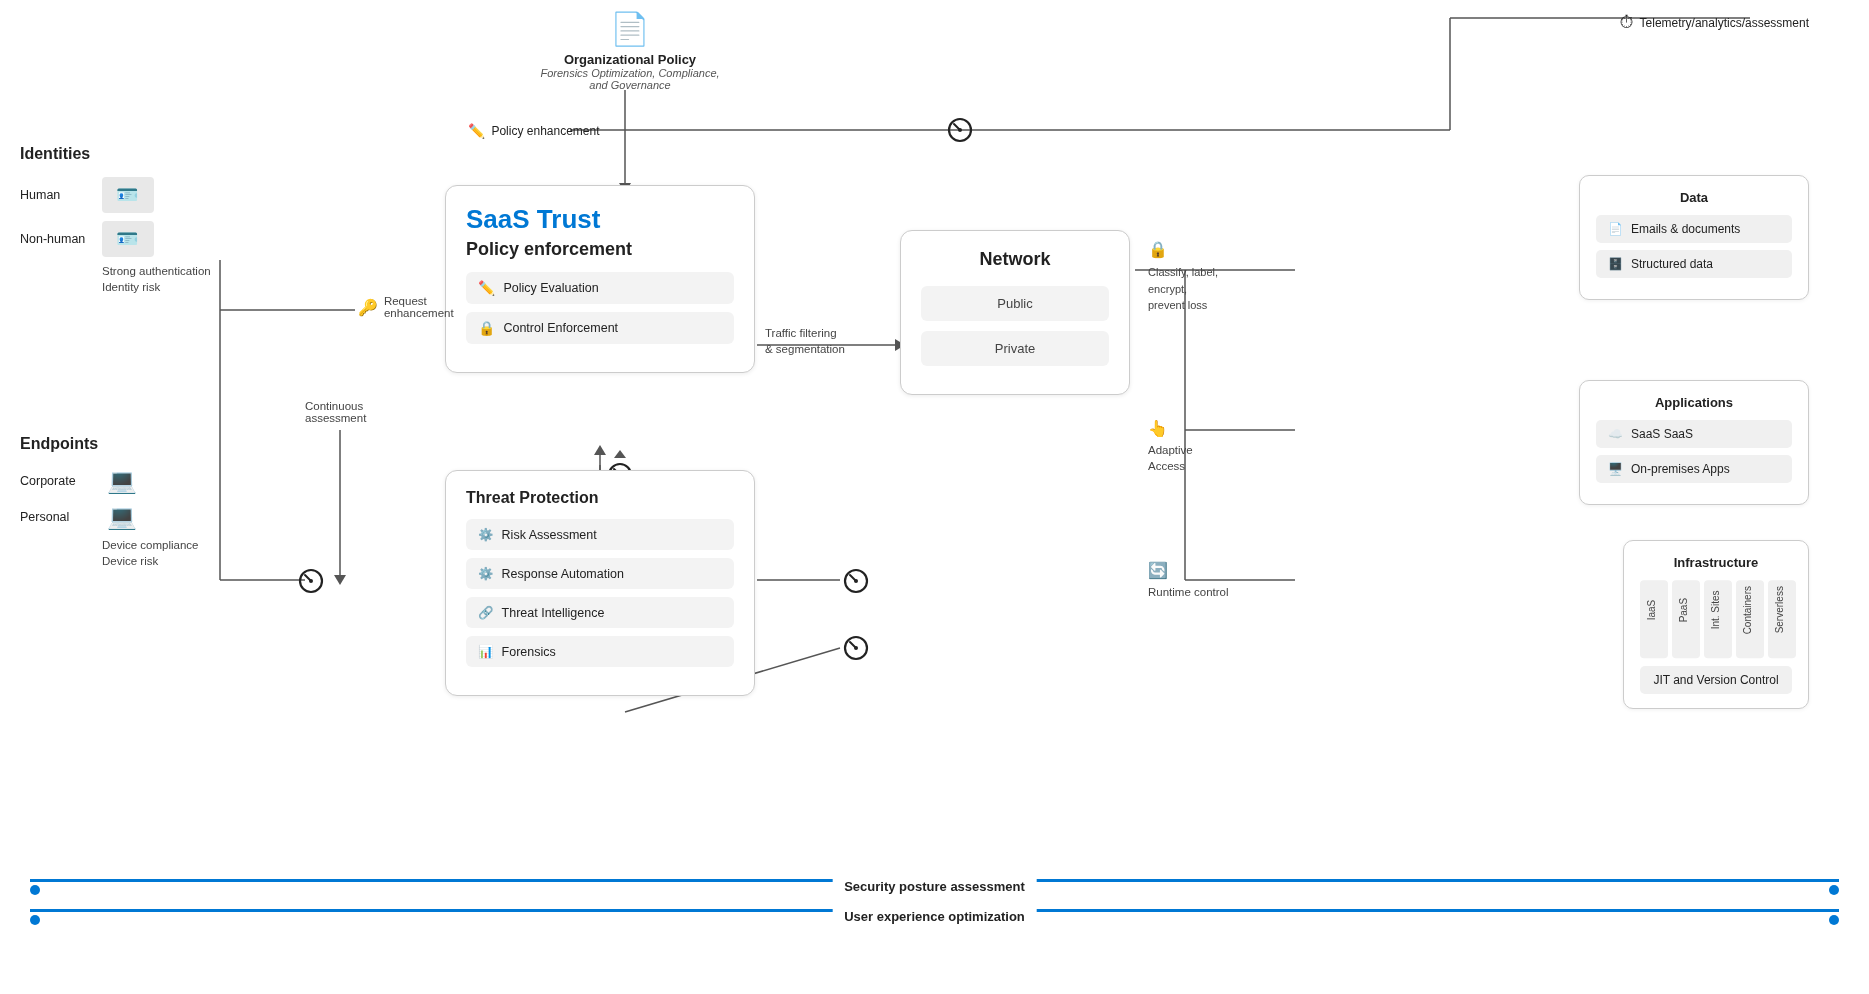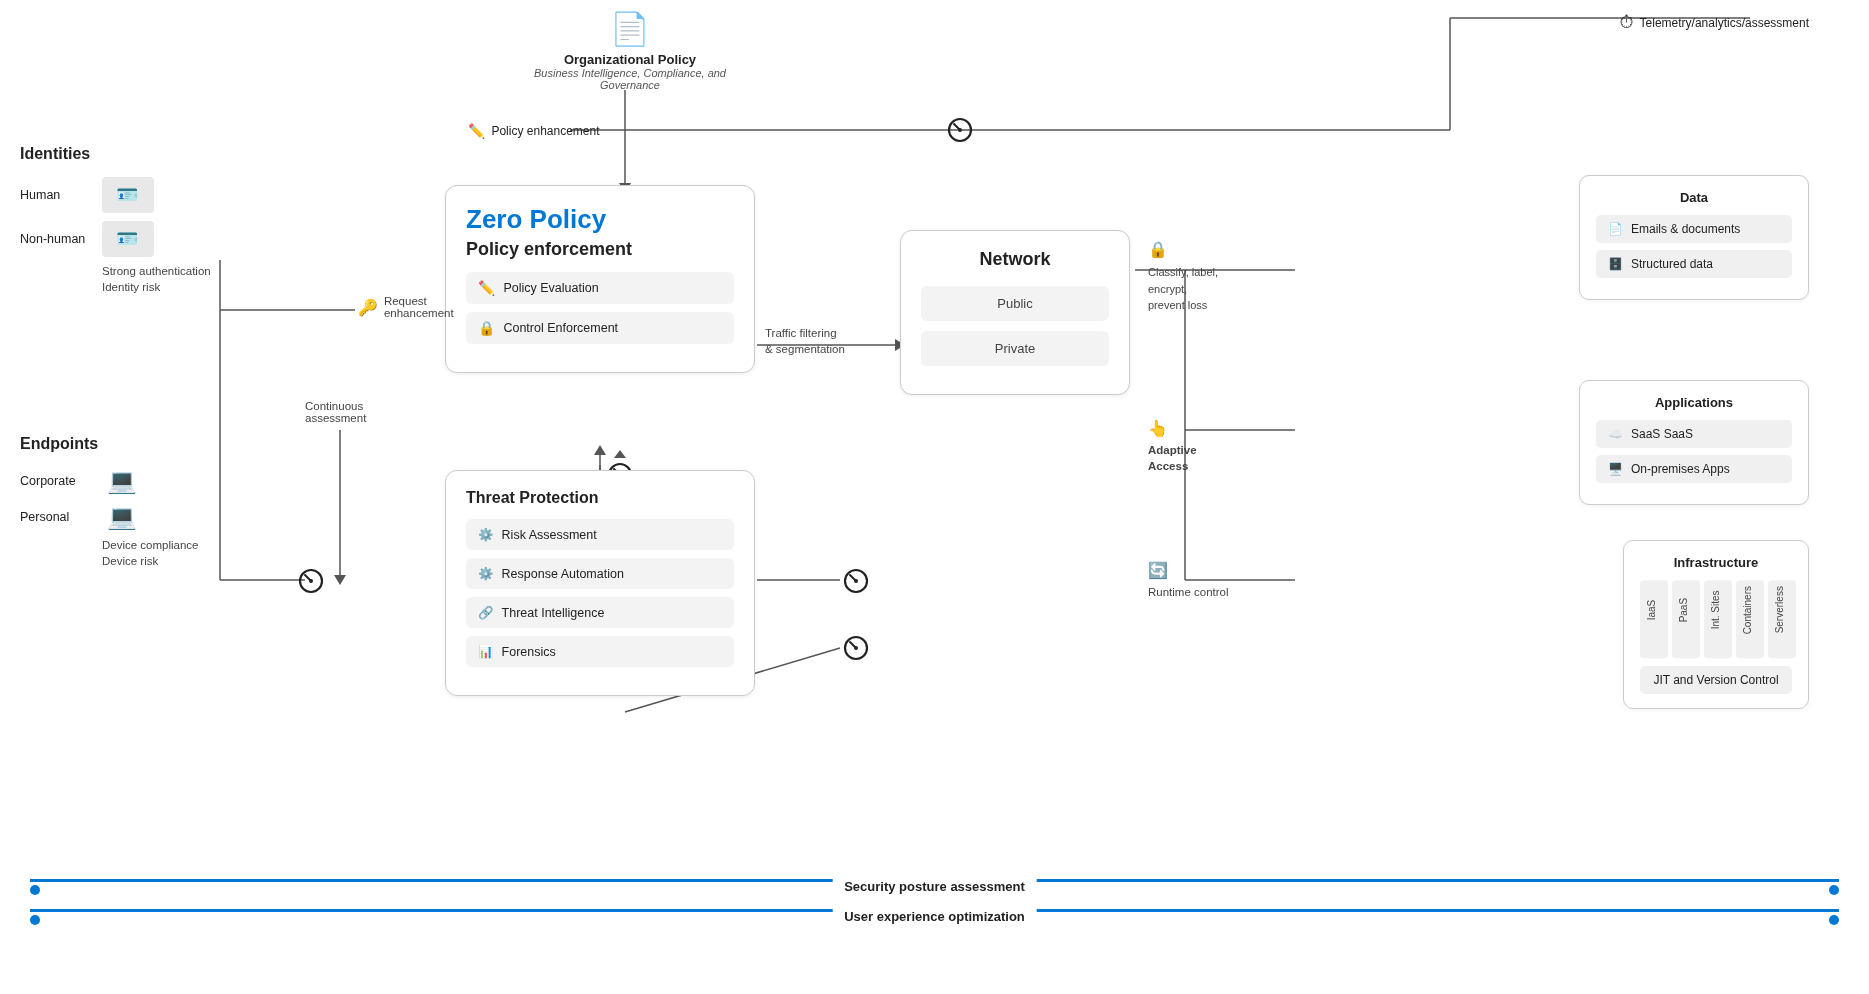--- a/index.html
+++ b/index.html
@@ -393,21 +393,21 @@
     <line x1="1185" y1="580" x2="1295" y2="580" stroke="#555" stroke-width="1.5"></line>
 
     <line x1="960" y1="130" x2="1450" y2="130" stroke="#555" stroke-width="1.5"></line>
     <line x1="1450" y1="130" x2="1450" y2="18" stroke="#555" stroke-width="1.5"></line>
     <line x1="1450" y1="18" x2="1750" y2="18" stroke="#555" stroke-width="1.5"></line>
   </svg>
 
   <div class="org-policy">
     <span class="org-policy-icon">📄</span>
     <div class="org-policy-title">Organizational Policy</div>
-    <div class="org-policy-subtitle">Business Intelligence, Compliance, and Governance</div>
+    <div class="org-policy-subtitle">Forensics Optimization, Compliance, and Governance</div>
   </div>
 
   <div class="telemetry-label">
     <span class="telemetry-icon">⏱</span>
     <span>Telemetry/analytics/assessment</span>
   </div>
 
   <div class="policy-enhancement" style="top:123px; left:468px;">
     <span style="font-size:14px;">✏️</span>
     <span>Policy enhancement</span>
@@ -415,21 +415,21 @@
 
   <div style="position:absolute; top:117px; left:947px;">
     <svg width="26" height="26" viewBox="0 0 26 26">
       <circle cx="13" cy="13" r="11" fill="none" stroke="#222" stroke-width="2.2"></circle>
       <line x1="13" y1="13" x2="7" y2="7" stroke="#222" stroke-width="2" stroke-linecap="round"></line>
       <circle cx="13" cy="13" r="2" fill="#222"></circle>
     </svg>
   </div>
 
   <div class="zero-trust-box">
-    <div class="zero-trust-title">Zero Policy</div>
+    <div class="zero-trust-title">SaaS Trust</div>
     <div class="zero-trust-subtitle">Policy enforcement</div>
     <div class="policy-item">
       <span class="policy-item-icon">✏️</span>
       <span>Policy Evaluation</span>
     </div>
     <div class="policy-item">
       <span class="policy-item-icon">🔒</span>
       <span>Control Enforcement</span>
     </div>
   </div>
@@ -527,21 +527,21 @@
     <div class="jit-item">JIT and Version Control</div>
   </div>
 
   <div style="position:absolute; top:238px; left:1148px; font-size:11px; color:#444; line-height:1.5;">
     <div style="font-size:16px; margin-bottom:2px;">🔒</div>
     Classify, label,<br>encrypt,<br>prevent loss
   </div>
 
   <div style="position:absolute; top:418px; left:1148px; font-size:11.5px; color:#444; line-height:1.4;">
     <div style="font-size:16px; margin-bottom:2px;">👆</div>
-    <span style="white-space:pre;font-weight:bold;">Adaptive
+    <span style="white-space:pre;">Adaptive
 Access</span>
   </div>
 
   <div style="position:absolute; top:560px; left:1148px; font-size:11.5px; color:#444; line-height:1.4;">
     <div style="font-size:16px; margin-bottom:2px;">🔄</div>
     <span>Runtime
 control</span>
   </div>
 
   <div class="identities-section">

